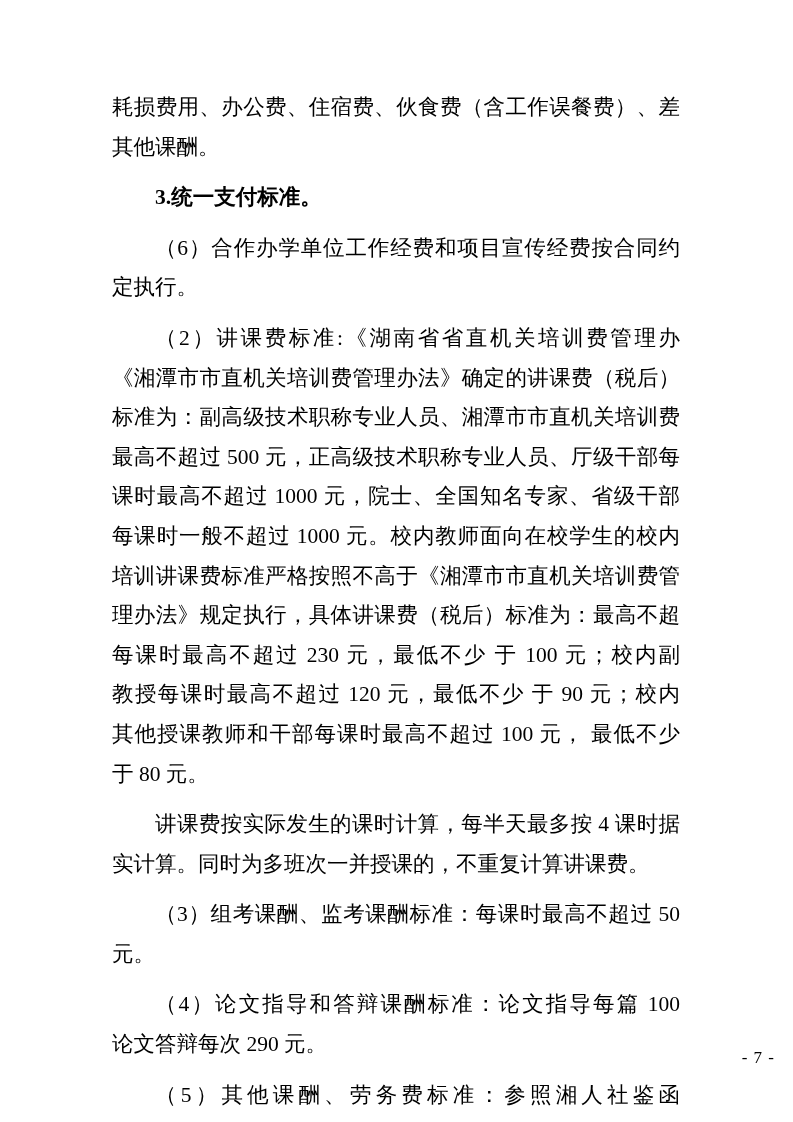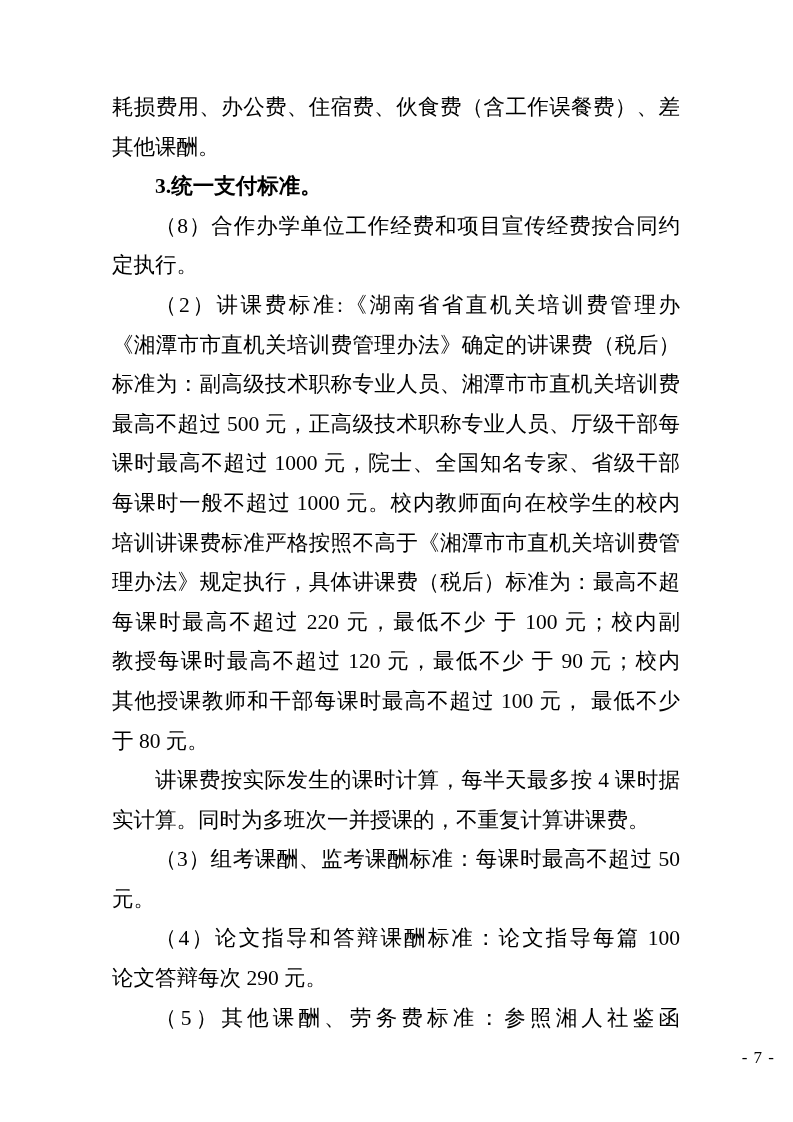--- a/index.html
+++ b/index.html
@@ -26,20 +26,21 @@
     text-align: justify;
     text-align-last: justify;
     white-space: pre-wrap;
     overflow: hidden;
   }
   .line.last {
     text-align-last: left;
   }
   .para.indent .line:first-child {
     text-indent: 43px;
+    margin-top: 11px;
   }
   .para.bold {
     font-weight: bold;
   }
   .footer {
     position: absolute;
     top: 1046px;
     right: 18px;
     font-size: 17px;
     letter-spacing: 1px;
@@ -52,33 +53,33 @@
 <div class="page">
   <div class="content">
       <div class="para">
         <div class="line">耗损费用、办公费、住宿费、伙食费（含工作误餐费）、差</div>
         <div class="line last">其他课酬。</div>
       </div>
       <div class="para indent bold">
         <div class="line last">3.统一支付标准。</div>
       </div>
       <div class="para indent">
-        <div class="line">（8）合作办学单位工作经费和项目宣传经费按合同约</div>
+        <div class="line">（6）合作办学单位工作经费和项目宣传经费按合同约</div>
         <div class="line last">定执行。</div>
       </div>
       <div class="para indent">
         <div class="line">（2）讲课费标准:《湖南省省直机关培训费管理办法》、</div>
         <div class="line">《湘潭市市直机关培训费管理办法》确定的讲课费（税后）</div>
         <div class="line">标准为：副高级技术职称专业人员、湘潭市市直机关培训费管</div>
         <div class="line">最高不超过 500 元，正高级技术职称专业人员、厅级干部每</div>
         <div class="line">课时最高不超过 1000 元，院士、全国知名专家、省级干部</div>
         <div class="line">每课时一般不超过 1000 元。校内教师面向在校学生的校内</div>
         <div class="line">培训讲课费标准严格按照不高于《湘潭市市直机关培训费管</div>
         <div class="line">理办法》规定执行，具体讲课费（税后）标准为：最高不超过</div>
-        <div class="line">每课时最高不超过 220 元，最低不少 于 100 元；校内副</div>
+        <div class="line">每课时最高不超过 230 元，最低不少 于 100 元；校内副</div>
         <div class="line">教授每课时最高不超过 120 元，最低不少 于 90 元；校内</div>
         <div class="line">其他授课教师和干部每课时最高不超过 100 元， 最低不少</div>
         <div class="line last">于 80 元。</div>
       </div>
       <div class="para indent">
         <div class="line">讲课费按实际发生的课时计算，每半天最多按 4 课时据</div>
         <div class="line last">实计算。同时为多班次一并授课的，不重复计算讲课费。</div>
       </div>
       <div class="para indent">
         <div class="line">（3）组考课酬、监考课酬标准：每课时最高不超过 50</div>

